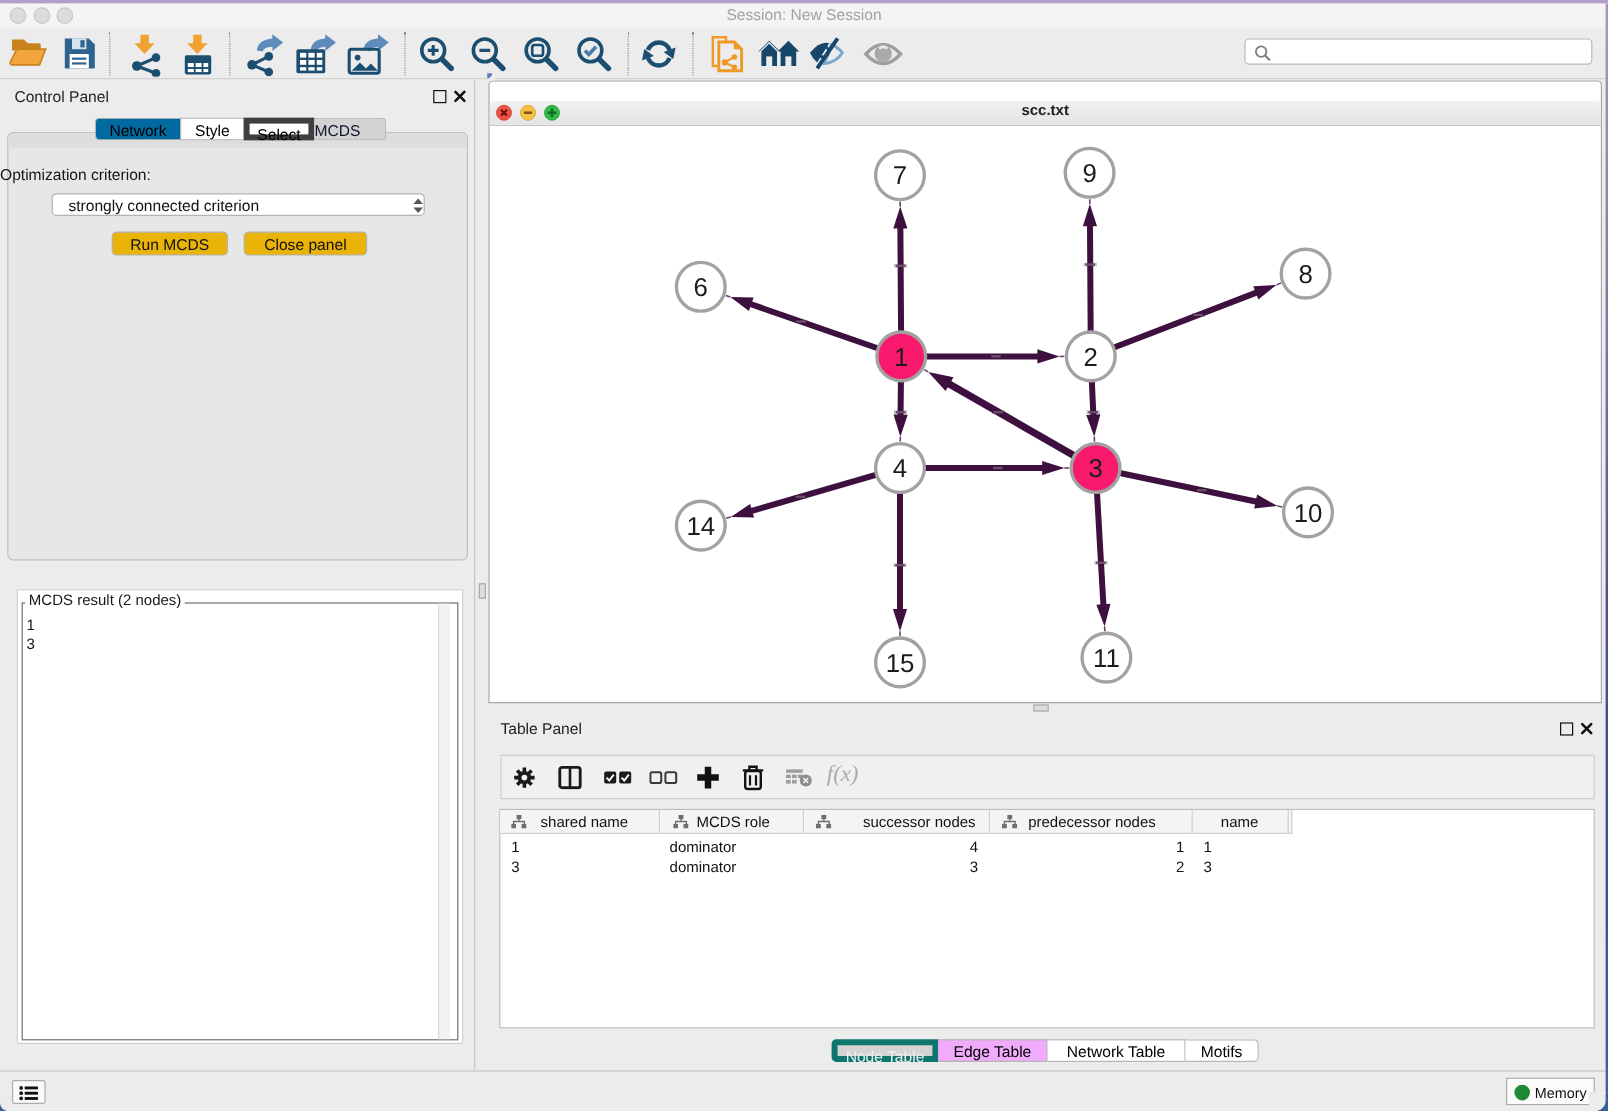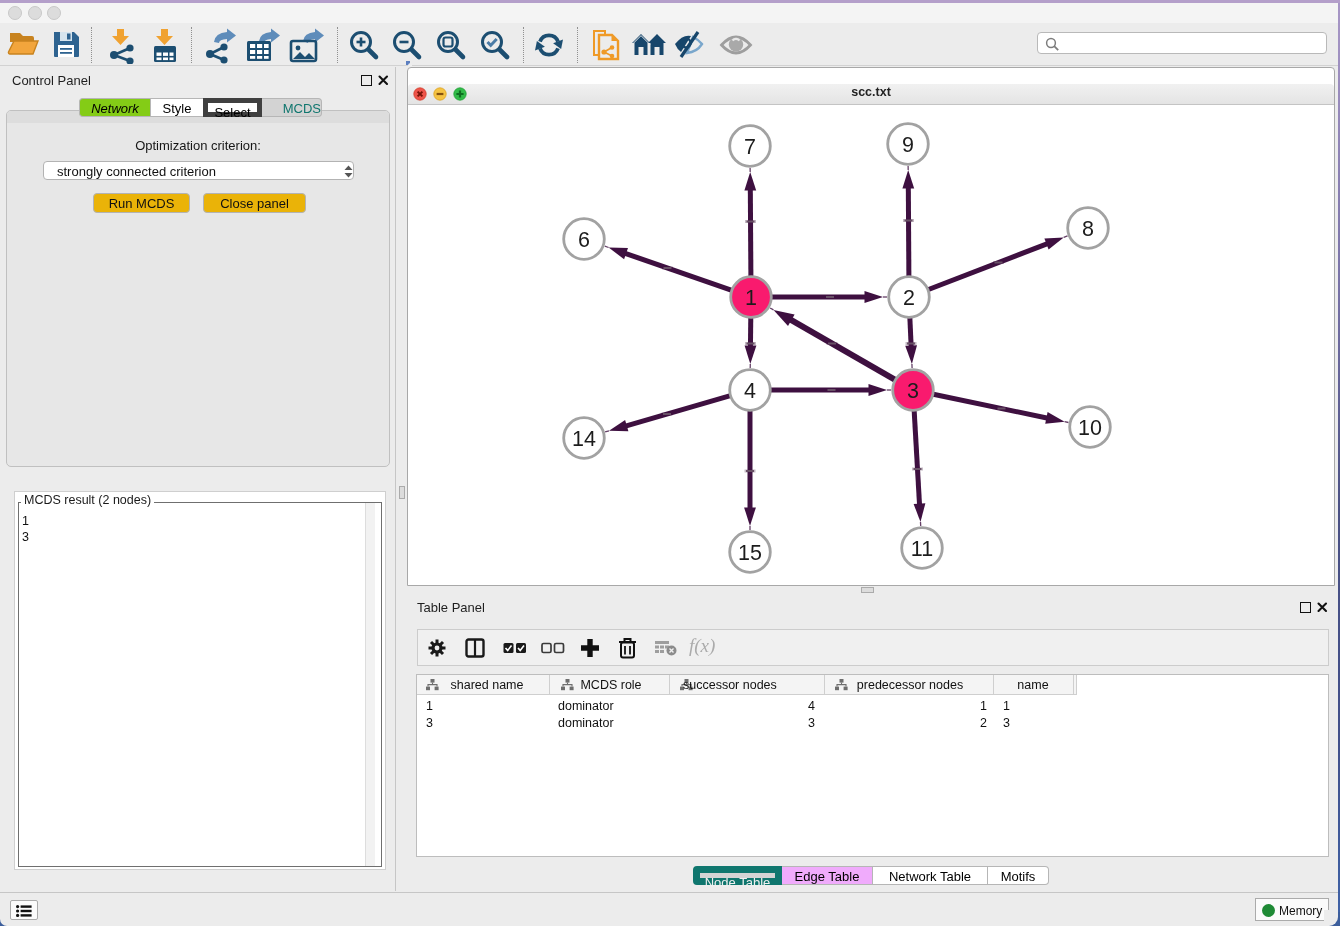--- a/index.html
+++ b/index.html
@@ -13,20 +13,21 @@
 </style>
 </head>
 <body>
 
 <div class="abs" style="left:0;top:0;width:1340px;height:3px;background:#b49fca;"></div>
 
 <div class="abs" style="left:0;top:3px;width:1340px;height:20px;background:#f4f4f4;">
   <div class="abs" style="left:8px;top:3px;width:12px;height:12px;border-radius:50%;background:#dcdcdc;border:1px solid #c8c8c8;"></div>
   <div class="abs" style="left:28px;top:3px;width:12px;height:12px;border-radius:50%;background:#dcdcdc;border:1px solid #c8c8c8;"></div>
   <div class="abs" style="left:47px;top:3px;width:12px;height:12px;border-radius:50%;background:#dcdcdc;border:1px solid #c8c8c8;"></div>
+  <div class="abs" style="left:0;top:2px;width:1340px;text-align:center;font-size:13px;color:#a2a2a2;">Session: New Session</div>
 </div>
 
 <div class="abs" id="toolbar" style="left:0;top:23px;width:1340px;height:43px;background:#ececec;border-bottom:1px solid #d2d2d2;box-sizing:border-box;">
 
 <svg class="abs" style="left:6px;top:6px" width="34" height="30" viewBox="0 0 34 30">
  <path d="M4 4 h10 l3 3 h9 a2 2 0 0 1 2 2 v4 H4 z" fill="#c8831f"></path>
  <path d="M8 12 h24 l-5 13 H4 a1.5 1.5 0 0 1 -1.5 -2 z" fill="#f2a53c" stroke="#c8831f" stroke-width="1.4"></path>
 </svg>
 
 <svg class="abs" style="left:51px;top:6px" width="30" height="30" viewBox="0 0 30 30">
@@ -183,27 +184,27 @@
 <div class="abs" style="left:361px;top:8px;width:9px;height:9px;border:1.6px solid #111;"></div>
 <svg class="abs" style="left:377px;top:7px" width="13" height="13" viewBox="0 0 13 13">
  <path d="M2.5 2.5 L10 10 M10 2.5 L2.5 10" stroke="#111" stroke-width="2.1" stroke-linecap="round"></path>
 </svg>
 
 <div class="abs" style="left:6px;top:43px;width:384px;height:357px;background:#e7e7e7;border:1px solid #c0c0c0;border-radius:5px;box-sizing:border-box;">
   <div style="height:12px;background:#dddddd;border-radius:4px 4px 0 0;"></div>
 </div>
 
 <div class="abs" style="left:79px;top:31px;height:19px;display:flex;font-size:13px;">
-  <div style="width:71px;background:#84cc16;border:1px solid #b6b6b6;border-right:none;border-radius:4px 0 0 4px;text-align:center;line-height:19px;box-sizing:border-box;font-style:italic;">Network</div>
+  <div style="width:71px;background:#0369a1;border:1px solid #b6b6b6;border-right:none;border-radius:4px 0 0 4px;text-align:center;line-height:19px;box-sizing:border-box;">Network</div>
   <div style="width:53px;background:#fff;border:1px solid #b6b6b6;border-right:none;text-align:center;line-height:19px;box-sizing:border-box;">Style</div>
   <div style="width:59px;background:#fff;border:5px solid #404040;text-align:center;line-height:19px;box-sizing:border-box;">Select</div>
-  <div style="width:60px;background:#d3d3d3;border:1px solid #b6b6b6;border-left:none;border-radius:0 4px 4px 0;text-align:right;line-height:19px;box-sizing:border-box;color:#0f766e;">MCDS</div>
-</div>
-
-<div class="abs" style="left:0;top:71px;width:396px;text-align:center;font-size:13px;color:#161616;">Optimization criterion:</div>
+  <div style="width:60px;background:#d3d3d3;border:1px solid #b6b6b6;border-left:none;border-radius:0 4px 4px 0;text-align:left;line-height:19px;box-sizing:border-box;color:#0f172a;">MCDS</div>
+</div>
+
+<div class="abs" style="left:0;top:71px;width:396px;text-align:left;font-size:13px;color:#161616;">Optimization criterion:</div>
 <div class="abs" style="left:43px;top:94px;width:311px;height:19px;background:#fff;border:1px solid #b3b3b3;border-radius:4px;box-sizing:border-box;">
   <div style="position:absolute;left:13px;top:2px;font-size:13px;color:#111;">strongly connected criterion</div>
   <svg class="abs" style="left:299px;top:2.5px" width="11" height="13" viewBox="0 0 11 13">
     <path d="M5.5 0.5 L9.5 5 H1.5 Z" fill="#555"></path>
     <path d="M5.5 12.5 L9.5 8 H1.5 Z" fill="#555"></path>
   </svg>
 </div>
 <div class="btn" style="left:93px;top:126px;width:97px;height:20px;line-height:19px;">Run MCDS</div>
 <div class="btn" style="left:203px;top:126px;width:103px;height:20px;line-height:19px;">Close panel</div>
 
@@ -428,38 +429,38 @@
   <svg class="abs" style="left:418px;top:4px" width="13" height="12" viewBox="0 0 13 12">
         <g fill="#6e6e6e">
           <rect x="4.5" y="0" width="4" height="3.6"></rect>
           <rect x="0" y="7.6" width="4" height="3.6"></rect>
           <rect x="8.6" y="7.6" width="4" height="3.6"></rect>
         </g>
         <path d="M6.5 3.6 V5.6 M2 7.6 V5.6 H11 V7.6" fill="none" stroke="#6e6e6e" stroke-width="1.1"></path>
       </svg>
   <div class="abs" style="left:15px;top:3px;width:110px;text-align:center;font-size:12.5px;color:#111;">shared name</div>
   <div class="abs" style="left:144px;top:3px;width:100px;text-align:center;font-size:12.5px;color:#111;">MCDS role</div>
-  <div class="abs" style="left:266px;top:3px;width:130px;text-align:left;font-size:12.5px;color:#111;">successor nodes</div>
+  <div class="abs" style="left:266px;top:3px;width:130px;text-align:right;font-size:12.5px;color:#111;">successor nodes</div>
   <div class="abs" style="left:423px;top:3px;width:140px;text-align:center;font-size:12.5px;color:#111;">predecessor nodes</div>
   <div class="abs" style="left:576px;top:3px;width:80px;text-align:center;font-size:12.5px;color:#111;">name</div>
 
   <div class="abs" style="left:9px;top:24px;font-size:12.5px;color:#111;">1</div>
   <div class="abs" style="left:141px;top:24px;font-size:12.5px;color:#111;">dominator</div>
   <div class="abs" style="left:298px;top:24px;width:100px;text-align:right;font-size:12.5px;color:#111;">4</div>
   <div class="abs" style="left:470px;top:24px;width:100px;text-align:right;font-size:12.5px;color:#111;">1</div>
   <div class="abs" style="left:586px;top:24px;font-size:12.5px;color:#111;">1</div>
   <div class="abs" style="left:9px;top:41px;font-size:12.5px;color:#111;">3</div>
   <div class="abs" style="left:141px;top:41px;font-size:12.5px;color:#111;">dominator</div>
   <div class="abs" style="left:298px;top:41px;width:100px;text-align:right;font-size:12.5px;color:#111;">3</div>
   <div class="abs" style="left:470px;top:41px;width:100px;text-align:right;font-size:12.5px;color:#111;">2</div>
   <div class="abs" style="left:586px;top:41px;font-size:12.5px;color:#111;">3</div>
 </div>
 
 <div class="abs" style="left:295px;top:274px;height:19px;display:flex;font-size:13px;">
-  <div style="width:89px;background:#d4d4d4;border:7px solid #0f766e;border-radius:4px 0 0 4px;text-align:center;line-height:19px;box-sizing:border-box;color:#f0f0f0;">Node Table</div>
+  <div style="width:89px;background:#d4d4d4;border:5px solid #0f766e;border-radius:4px 0 0 4px;text-align:center;line-height:19px;box-sizing:border-box;color:#f0f0f0;">Node Table</div>
   <div style="width:91px;background:#f0abfc;border:1px solid #b6b6b6;border-left:none;text-align:center;line-height:19px;box-sizing:border-box;">Edge Table</div>
   <div style="width:115px;background:#fff;border:1px solid #b6b6b6;border-left:none;text-align:center;line-height:19px;box-sizing:border-box;">Network Table</div>
   <div style="width:61px;background:#fff;border:1px solid #b6b6b6;border-left:none;border-radius:0 4px 4px 0;text-align:center;line-height:19px;box-sizing:border-box;">Motifs</div>
 </div>
 </div>
 
 <div class="abs" style="left:399px;top:486px;width:6px;height:13px;background:#dcdcdc;border:1px solid #ababab;box-sizing:border-box;"></div>
 <div class="abs" style="left:861px;top:587px;width:13px;height:6px;background:#dcdcdc;border:1px solid #ababab;box-sizing:border-box;"></div>
 
 <div class="abs" style="left:0;top:892px;width:1340px;height:34px;background:#ececec;border-top:1px solid #c6c6c6;box-sizing:border-box;">

